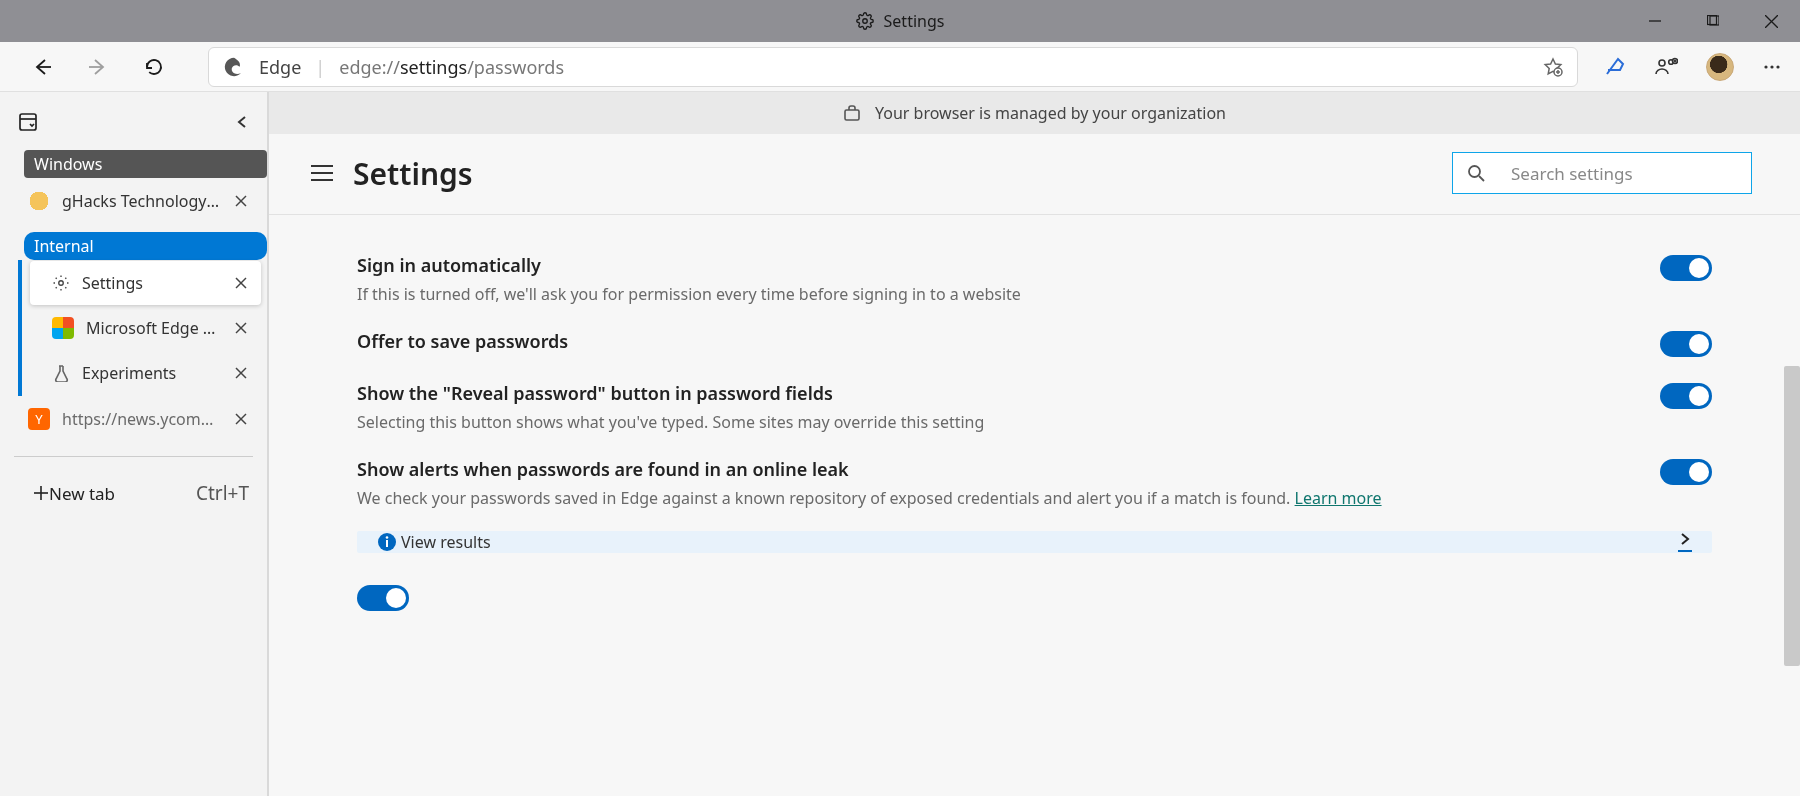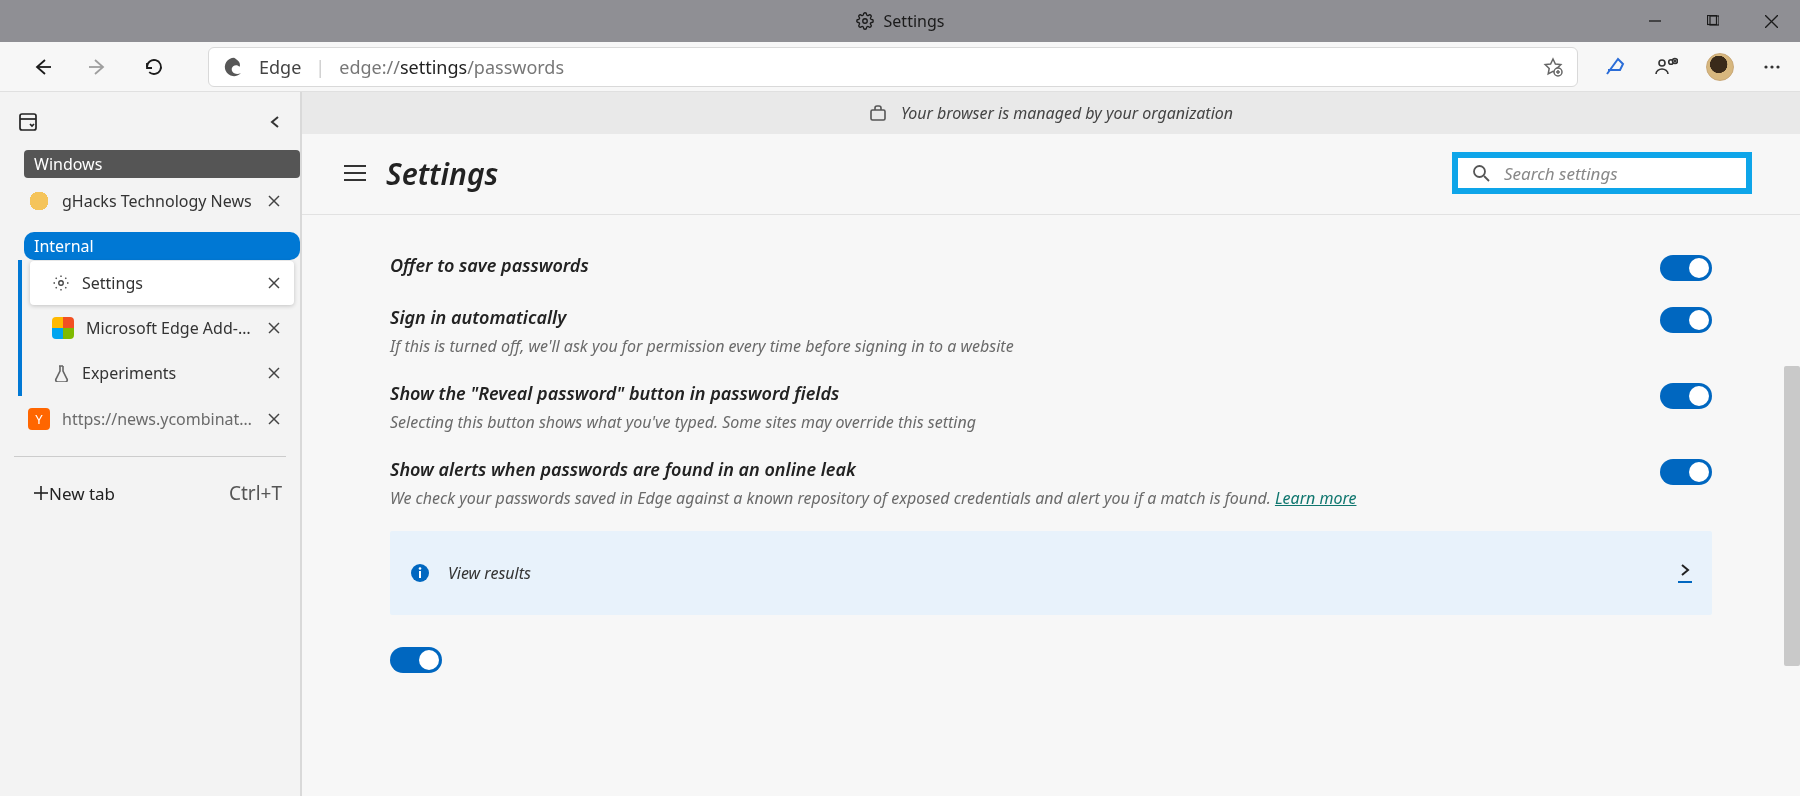--- a/index.html
+++ b/index.html
@@ -9,48 +9,48 @@
 .titlebar-right { position:absolute; right:0; display:flex; }
 .tb-btn { width:58px; height:42px; display:flex; align-items:center; justify-content:center; }
 .toolbar { height:50px; background:#f7f7f7; display:flex; align-items:center; padding:0 18px; gap:8px; border-bottom:1px solid #e0e0e0; }
 .nav-btn { width:48px; height:40px; display:flex; align-items:center; justify-content:center; border-radius:4px; }
 .addr { flex:1; height:40px; background:#fff; border:1px solid #d9d9d9; border-radius:6px; display:flex; align-items:center; padding:0 14px; gap:14px; font-size:18px; }
 .addr-path { color:#777; }
 .addr-path .hi { color:#222; }
 .right-icons { display:flex; gap:28px; align-items:center; margin-left:18px; }
 .avatar { width:28px; height:28px; border-radius:50%; background:radial-gradient(circle at 45% 40%, #3a2a1a 0 40%, #d7b77e 42% 100%); border:1px solid #c9a877; }
 .body-split { display:flex; height:calc(100% - 92px); }
-.sidebar { width:302px; background:#f3f3f3; border-right:2px solid #d9d9d9; padding:10px 0 0 0; display:flex; flex-direction:column; }
+.sidebar { width:269px; background:#f3f3f3; border-right:2px solid #d9d9d9; padding:10px 0 0 0; display:flex; flex-direction:column; }
 .sb-top { display:flex; justify-content:space-between; align-items:center; padding:0 18px; height:40px; }
 .pill { display:inline-flex; align-items:center; padding:3px 10px; border-radius:4px; font-size:16px; margin:8px 0 0 24px; }
 .pill.dark { background:#555; color:#fff; }
 .pill.blue { background:#0078d4; color:#fff;border-radius:10px; }
 .tab-row { display:flex; align-items:center; height:44px; padding:0 14px 0 22px; gap:12px; font-size:16px; color:#333; border-radius:4px; margin:1px 6px; position:relative; }
 .tab-row .close { margin-left:auto; }
 .tab-row.active { background:#fff; box-shadow:0 1px 4px rgba(0,0,0,0.2); }
 .tab-row .txt { white-space:nowrap; overflow:hidden; text-overflow:ellipsis; flex:1; }
 .grouped { margin-left:18px; border-left:4px solid #0078d4; padding-left:2px; }
 .grouped .tab-row { margin-left:6px; }
 .divider { height:1px; background:#ccc; margin:14px 14px; }
 .newtab { display:flex; align-items:center; height:44px; padding:0 18px 0 33px; font-size:17px; color:#222; }
 .newtab .hint { margin-left:auto; color:#555; font-size:19px; }
-.page { flex:1; background:#f7f7f7; display:flex; flex-direction:column; position:relative;font-style:italic; }
+.page { flex:1; background:#f7f7f7; display:flex; flex-direction:column; position:relative; }
 .banner { height:42px; background:#e9e9e9; display:flex; align-items:center; justify-content:center; gap:14px; font-size:16px; color:#444; }
 .phead { display:flex; align-items:center; padding:18px 48px 20px 42px; gap:20px; border-bottom:1px solid #e2e2e2; }
 .ptitle { font-size:30px; font-weight:600; color:#222; }
-.search { margin-left:auto; width:300px; height:42px; background:#fff; border:6px solid #0ea5e9; display:flex; align-items:center; padding:0 14px; gap:14px; font-size:17px; color:#888; }
+.search { margin-left:auto; width:300px; height:42px; background:#fff; border:1px solid #0ea5e9; display:flex; align-items:center; padding:0 14px; gap:26px; font-size:17px; color:#888; }
 .content { padding:26px 88px 0 88px; overflow-y:auto; flex:1; }
 .row { display:flex; align-items:flex-start; padding:12px 0; }
 .row .text { flex:1; }
 .row .label { font-size:18px; font-weight:600; color:#222; }
 .row .desc { font-size:16px; color:#6a6a6a; margin-top:6px; }
 .row .desc a { color:#0f766e; text-decoration:underline; }
 .toggle { width:52px; height:26px; background:#0067c0; border-radius:13px; position:relative; margin-top:2px; flex-shrink:0; }
 .toggle::after { content:""; position:absolute; right:3px; top:3px; width:20px; height:20px; background:#fff; border-radius:50%; }
-.info-card { background:#e8f2fb; border-radius:2px; display:flex; align-items:center; padding:31px 20px; gap:18px; margin:10px 0 18px 0; }
+.info-card { background:#e8f2fb; border-radius:2px; display:flex; align-items:center; padding:0 20px; gap:4px; margin:10px 0 18px 0; }
 .info-card .lbl { font-size:16px; color:#333; }
 .info-card .arrow { margin-left:auto; border-bottom:2px solid #0067c0; padding-bottom:4px; }
 .fav { width:22px; height:22px; border-radius:4px; flex-shrink:0; }
 .fav.gh { background:radial-gradient(circle,#f5c45a 0 60%,transparent 61%); }
 .fav.ms { background:conic-gradient(#f25022 0 25%,#7fba00 0 50%,#00a4ef 0 75%,#ffb900 0 100%); }
 .fav.yc { background:#ff6600; color:#fff; font-size:13px; text-align:center; line-height:22px; }
 .scrollbar-fake { position:absolute; right:0; top:274px; width:16px; height:300px; background:#c9c9c9; border-radius:2px; }
 svg { display:block; }
 .dis { opacity:0.4; }
 </style>
@@ -282,30 +282,30 @@
               <line x1="12" y1="12" x2="17" y2="17"></line>
             </svg>
           </span>
         <span>Search settings</span>
       </div>
     </div>
 
     <div class="content">
       <div class="row">
         <div class="text">
-            <div class="label">Offer to save passwords</div>
-          </div>
-        <div class="toggle"></div>
-      </div>
-
-      <div class="row">
-        <div class="text">
           <div class="label">Sign in automatically</div>
           <div class="desc">If this is turned off, we'll ask you for permission every time before signing in to a website</div>
         </div>
+        <div class="toggle"></div>
+      </div>
+
+      <div class="row">
+        <div class="text">
+            <div class="label">Offer to save passwords</div>
+          </div>
         <div class="toggle"></div>
       </div>
 
       <div class="row">
         <div class="text">
           <div class="label">Show the "Reveal password" button in password fields</div>
           <div class="desc">Selecting this button shows what you've typed. Some sites may override this setting</div>
         </div>
         <div class="toggle"></div>
       </div>

